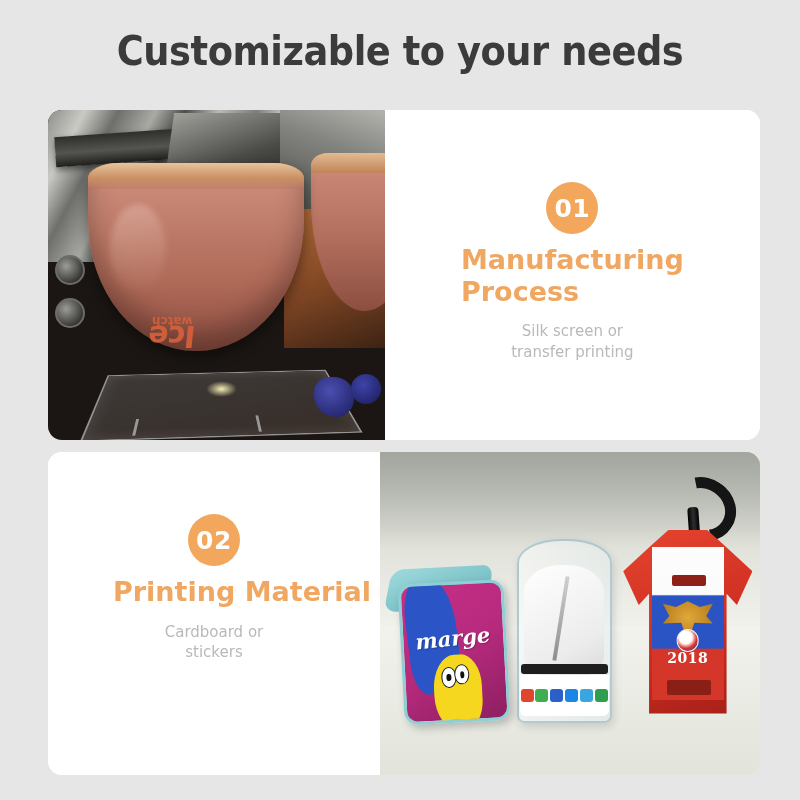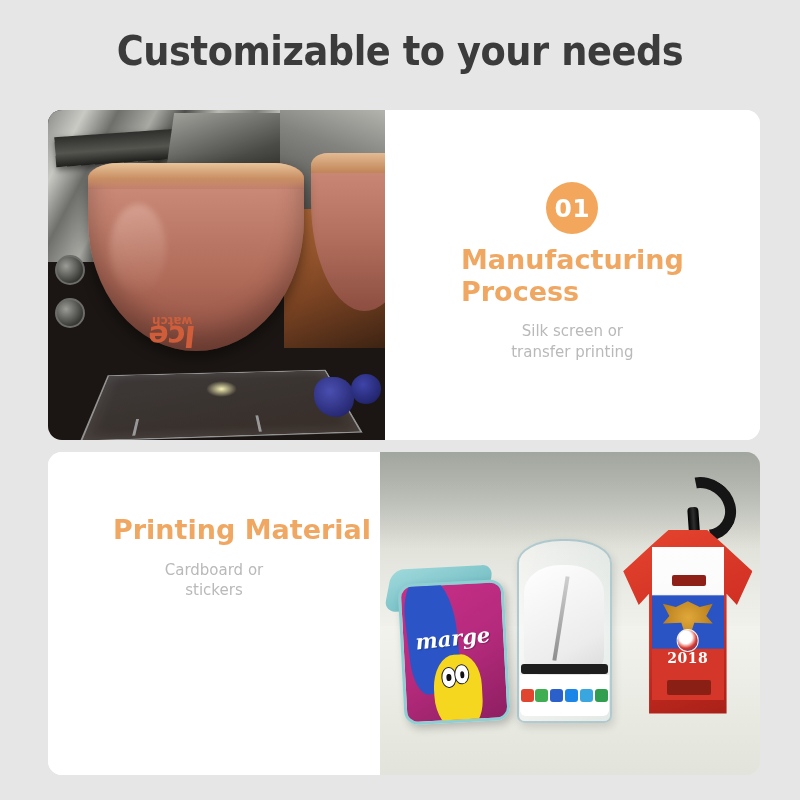--- a/index.html
+++ b/index.html
@@ -458,20 +458,21 @@
 Process</div>
     <div class="card-sub">Silk screen or
 transfer printing</div>
   </div>
 
 </div>
 
 <div class="row row-two">
 
   <div class="card card-two">
+    <div class="badge">02</div>
     <div class="card-heading">Printing Material</div>
     <div class="card-sub">Cardboard or
 stickers</div>
   </div>
 
   <div class="photo photo-two">
     <div class="p2">
       <div class="p2-wall-shadow"></div>
       <div class="p2-floor"></div>
 

